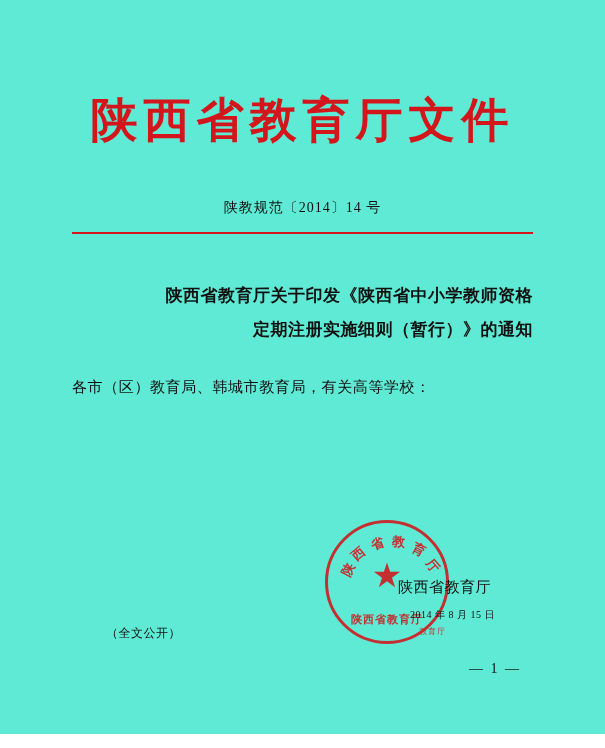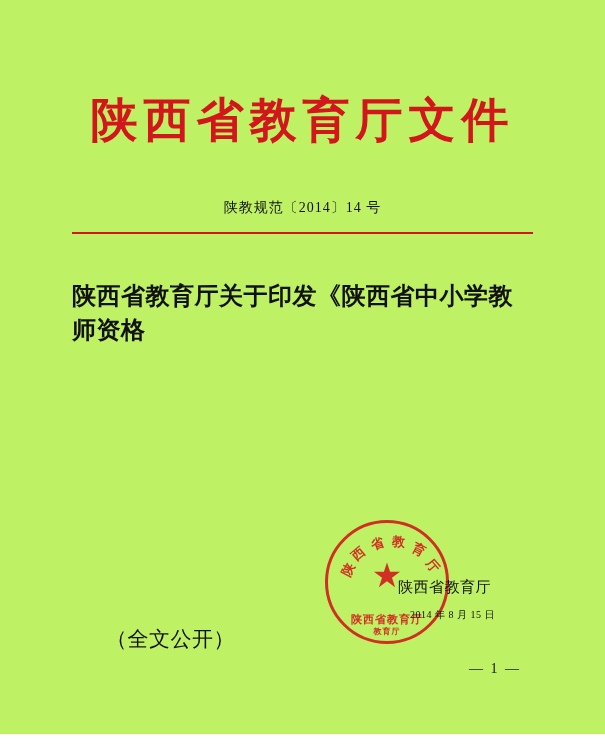--- a/index.html
+++ b/index.html
@@ -13,21 +13,21 @@
     font-family: "Liberation Serif", "DejaVu Serif", serif;
     position: relative;
     overflow: hidden;
   }
 
   .page {
     position: absolute;
     left: 0; top: 0;
     width: 605px;
     height: 748px;
-    background: #bef264;
+    background: #5eead4;
     box-sizing: border-box;
   }
 
   
   .doc-inner {
     position: absolute;
     left: 72px;
     top: 0;
     width: 461px;
     height: 748px;
@@ -72,22 +72,22 @@
     height: 2px;
     background: #d3161c;
   }
 
   
   .doc-title {
     position: absolute;
     left: 0;
     top: 279px;
     width: 461px;
-    text-align: left;
-    font-size: 24px;
+    text-align: right;
+    font-size: 17px;
     font-weight: bold;
     color: #111111;
     line-height: 34px;
     letter-spacing: 0.5px;
   }
   .doc-title .line2 {
     display: block;
   }
 
   
@@ -173,25 +173,24 @@
     color: #d3161c;
     font-size: 11px;
     font-weight: bold;
     letter-spacing: 1px;
   }
   .seal-bottom-sub {
     position: absolute;
     left: 0;
     bottom: 4px;
     width: 100%;
-    text-align: center;
+    text-align: right;
     color: #d3161c;
     font-size: 8px;
     letter-spacing: 1px;
-    font-weight: bold;
   }
 
   .sign-org {
     position: absolute;
     right: 42px;
     top: 58px;
     font-size: 15px;
     color: #111111;
     letter-spacing: 0.5px;
   }
@@ -203,21 +202,21 @@
     color: #111111;
     letter-spacing: 0.5px;
     margin-left: 30px;
   }
 
   
   .public-note {
     position: absolute;
     left: 34px;
     top: 625px;
-    font-size: 21px;
+    font-size: 12px;
     color: #111111;
     letter-spacing: 0.5px;
   }
 
   
   .page-number {
     position: absolute;
     left: 0;
     top: 661px;
     width: 461px;
@@ -248,23 +247,25 @@
     <div class="masthead">
       <div class="masthead-title">陕西省教育厅文件</div>
     </div>
 
     <div class="docnum">陕教规范〔2014〕14 号</div>
 
     <div class="red-rule"></div>
 
     <div class="doc-title">
       <span>陕西省教育厅关于印发《陕西省中小学教师资格</span>
+      <span class="line2">定期注册实施细则（暂行）》的通知</span>
     </div>
 
     <div class="body-block">
+      <p class="para">各市（区）教育局、韩城市教育局，有关高等学校：</p>
     </div>
 
     <div class="sign-area">
       <div class="seal">
         <div class="seal-top-text">
           <span style="left:14px; top:30px; transform:rotate(-62deg);">陕</span>
           <span style="left:24px; top:14px; transform:rotate(-40deg);">西</span>
           <span style="left:43px; top:4px; transform:rotate(-20deg);">省</span>
           <span style="left:64px; top:2px; transform:rotate(5deg);">教</span>
           <span style="left:84px; top:10px; transform:rotate(28deg);">育</span>

